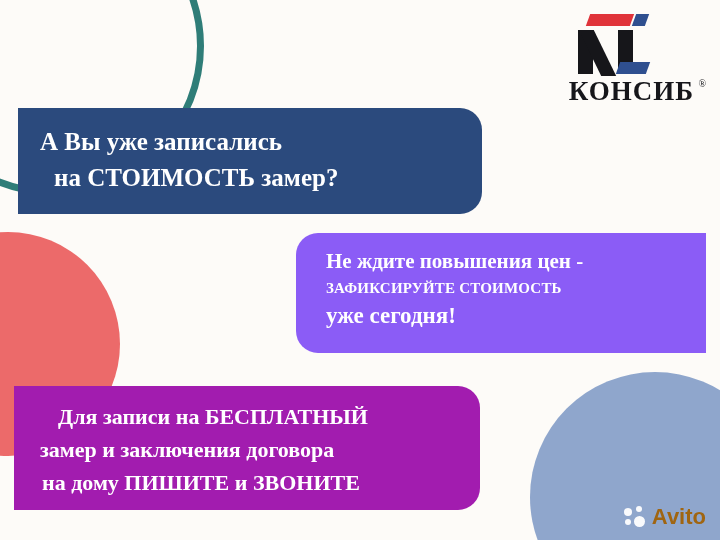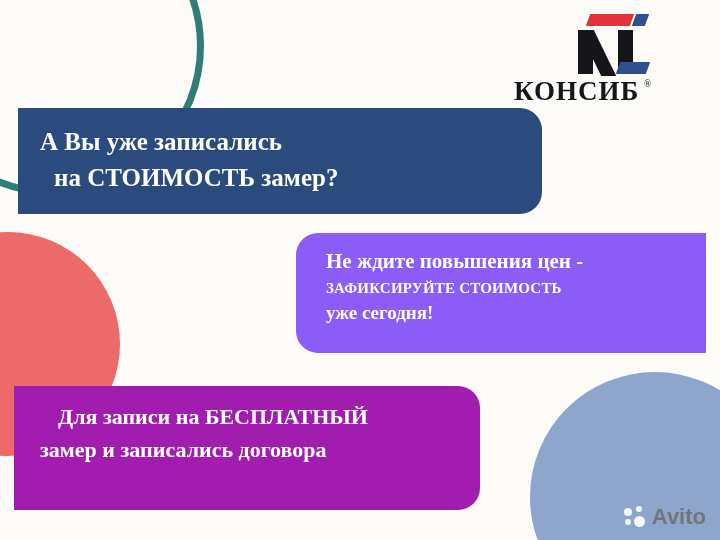--- a/index.html
+++ b/index.html
@@ -50,21 +50,21 @@
     border-radius: 50%;
     background: #8fa6cc;
   }
 
   
   .logo {
     position: absolute;
     right: 26px;
     top: 12px;
     width: 180px;
-    text-align: left;
+    text-align: right;
   }
   .logo-mark {
     position: relative;
     height: 62px;
     margin-bottom: 2px;
   }
   .logo-mark .bar {
     position: absolute;
   }
   .lm-red-top {
@@ -135,21 +135,21 @@
     position: absolute;
     box-sizing: border-box;
   }
   .banner div {
     white-space: nowrap;
   }
 
   .banner-blue {
     left: 18px;
     top: 108px;
-    width: 524px;
+    width: 464px;
     height: 106px;
     background: #2b4a7d;
     border-radius: 0 22px 22px 0;
     color: #ffffff;
     padding: 16px 0 0 22px;
     font-weight: bold;
     font-size: 25px;
     line-height: 1.42;
   }
   .banner-blue .l2 {
@@ -167,21 +167,21 @@
     padding: 13px 0 0 30px;
     font-weight: bold;
     font-size: 21px;
     line-height: 1.48;
   }
   .banner-red .l2 {
     font-size: 15px;
     letter-spacing: 0.2px;
   }
   .banner-red .l3 {
-    font-size: 19px;
+    font-size: 23px;
   }
 
   .banner-black {
     left: 14px;
     top: 386px;
     width: 466px;
     height: 124px;
     background: #a21caf;
     border-radius: 0 22px 22px 0;
     color: #ffffff;
@@ -198,21 +198,21 @@
   }
 
   
   .watermark {
     position: absolute;
     right: 14px;
     bottom: 10px;
     display: flex;
     align-items: center;
     gap: 6px;
-    color: #737373;
+    color: #a16207;
     font-family: "Liberation Sans", sans-serif;
     font-size: 22px;
     font-weight: bold;
     opacity: 0.95;
   }
   .wm-dots {
     position: relative;
     width: 22px;
     height: 22px;
   }
@@ -256,21 +256,22 @@
   </div>
 
   <div class="banner banner-red">
     <div class="l1">Не ждите повышения цен -</div>
     <div class="l2">ЗАФИКСИРУЙТЕ СТОИМОСТЬ</div>
     <div class="l3">уже сегодня!</div>
   </div>
 
   <div class="banner banner-black">
     <div class="l1">Для записи на БЕСПЛАТНЫЙ</div>
-    <div class="l2">замер и записались договора</div>
+    <div class="l2">замер и заключения договора</div>
+    <div class="l3">на дому ПИШИТЕ и ЗВОНИТЕ</div>
   </div>
 
   <div class="watermark">
     <span class="wm-dots">
       <i></i>
         <i></i>
         <i></i>
         <i></i>
     </span>
     <span>Avito</span>

